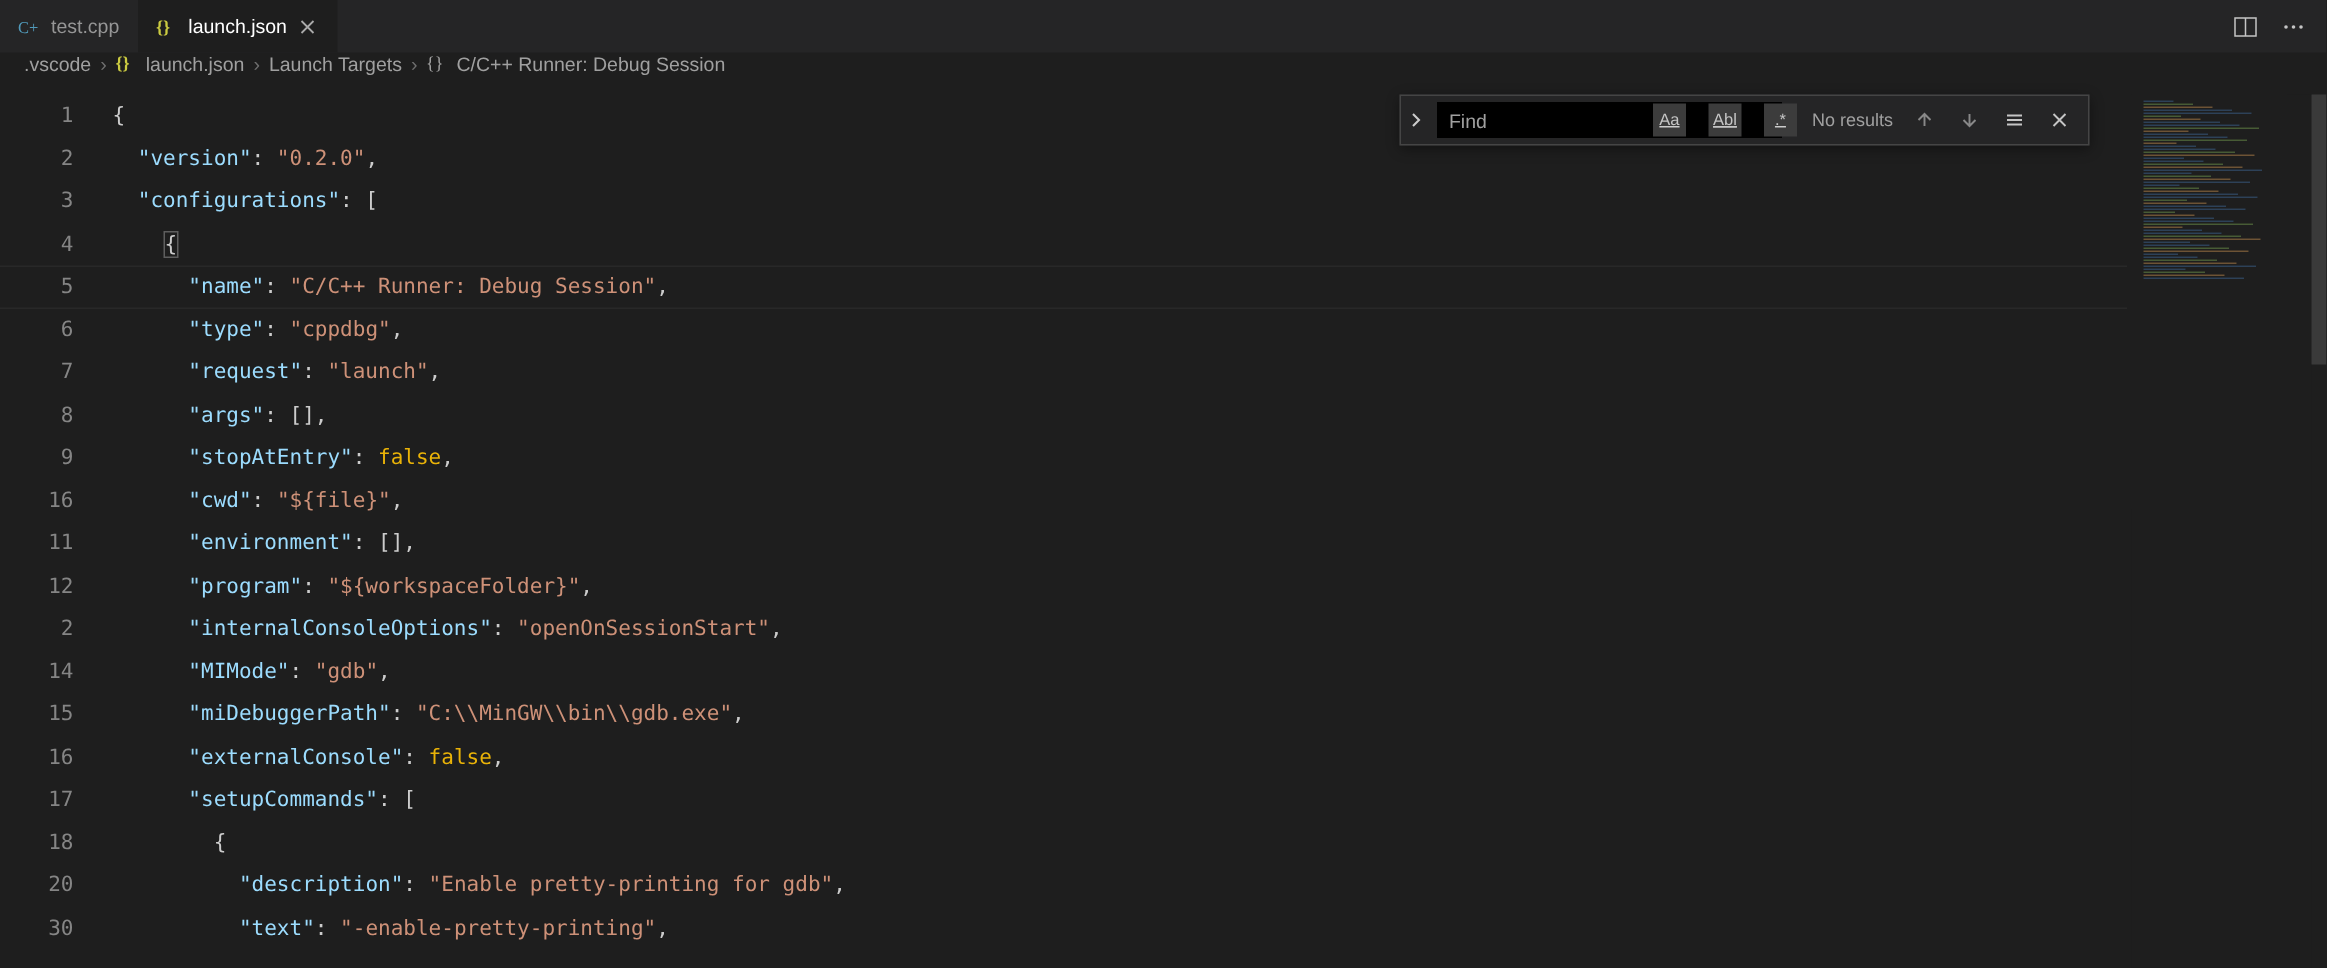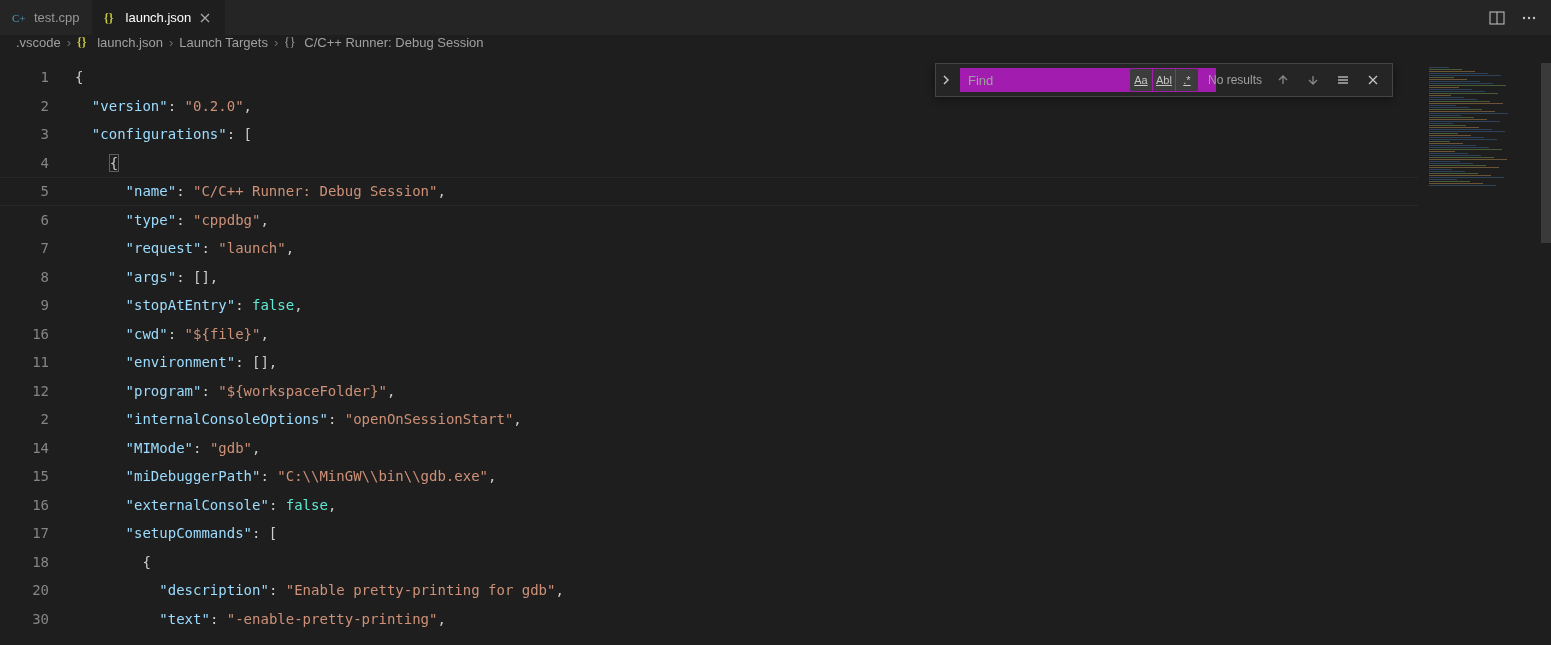--- a/index.html
+++ b/index.html
@@ -83,21 +83,21 @@
   position: absolute;
   left: 0; right: 133px;
   height: 28.5px;
   border-top: 1px solid #282828;
   border-bottom: 1px solid #282828;
   pointer-events: none;
 }
 .tok-punc { color: #cccccc; }
 .tok-key { color: #9cdcfe; }
 .tok-str { color: #ce9178; }
-.tok-bool { color: #5eead4; }
+.tok-bool { color: #eab308; }
 .brace-hl { border:1px solid #5e5e5e; }
 .find-widget {
   position: absolute;
   top: 0;
   right: 158px;
   display: flex;
   align-items: center;
   background: #252526;
   border: 1px solid #454545;
   box-shadow: 0 2px 8px rgba(0,0,0,.4);
@@ -107,32 +107,32 @@
 .find-toggle {
   width: 20px;
   height: 100%;
   display: flex;
   align-items: center;
   justify-content: center;
   cursor: pointer;
   color: #cccccc;
 }
 .find-input {
-  background: #a21caf;
+  background: #000000;
   border: none;
   color: #cccccc;
   height: 24px;
-  width: 256px;
+  width: 230px;
   padding: 0 8px;
   margin: 0 4px;
   font-size: 13px;
   outline: none;
 }
 .find-input::placeholder { color: #a0a0a0; }
-.find-opts { display:flex; gap:1px; margin-left:-90px; position:relative;text-decoration:underline; }
+.find-opts { display:flex; gap:15px; margin-left:-90px; position:relative;text-decoration:underline; }
 .find-opt {
   width: 22px; height:22px; display:flex; align-items:center; justify-content:center;
   color:#c5c5c5; cursor:pointer; font-size:11px;
   background:#3c3c3c;
 }
 .find-results { color:#a0a0a0; padding: 0 10px; font-size:12px; }
 .find-nav { display:flex; gap:8px; padding-right:8px; }
 .find-nav .nbtn { width:22px; height:22px; display:flex; align-items:center; justify-content:center; color:#888; cursor:pointer;}
 .minimap {
   position: absolute;

